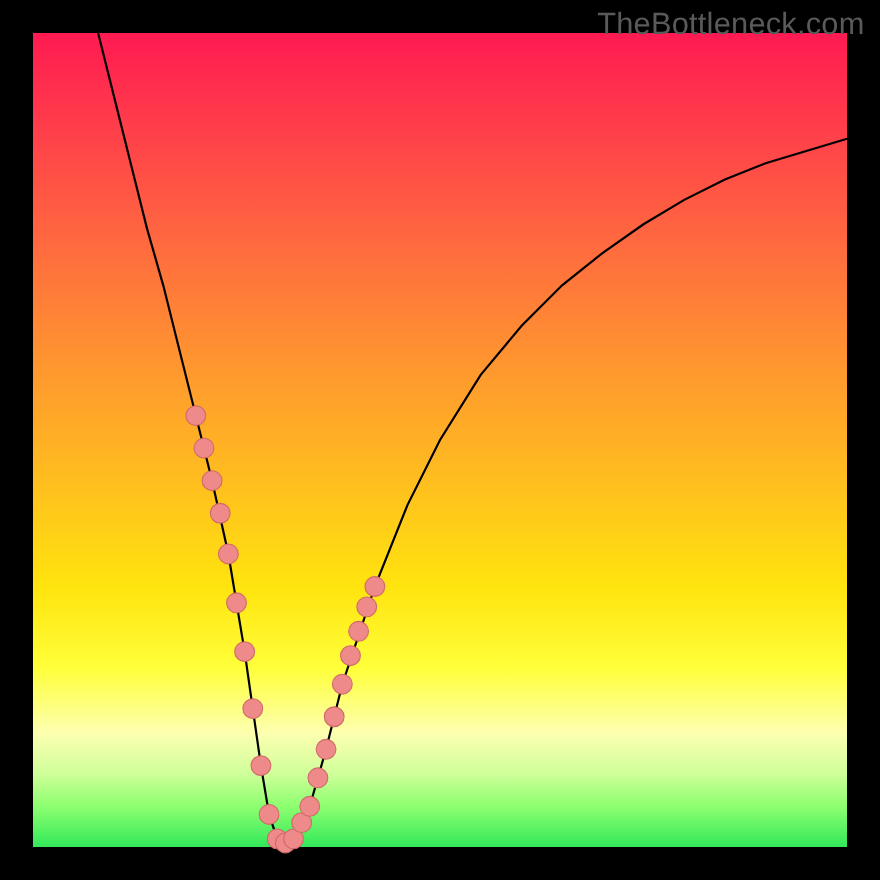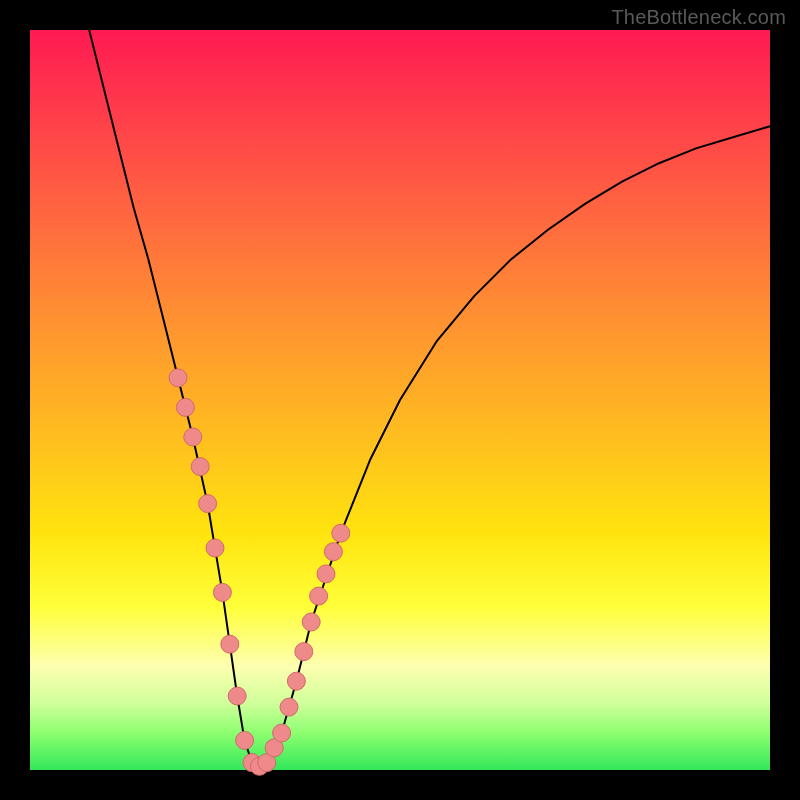--- a/index.html
+++ b/index.html
@@ -15,21 +15,21 @@
     position: relative;
     width: 800px;
     height: 800px;
     background: #000;
   }
   .watermark {
     position: absolute;
     top: 6px;
     right: 14px;
     color: #5a5a5a;
-    font-size: 20px;
+    font-size: 28px;
     font-weight: 400;
     letter-spacing: 0.2px;
     z-index: 10;
   }
   .plot {
     position: absolute;
     left: 30px;
     top: 30px;
     width: 740px;
     height: 740px;

